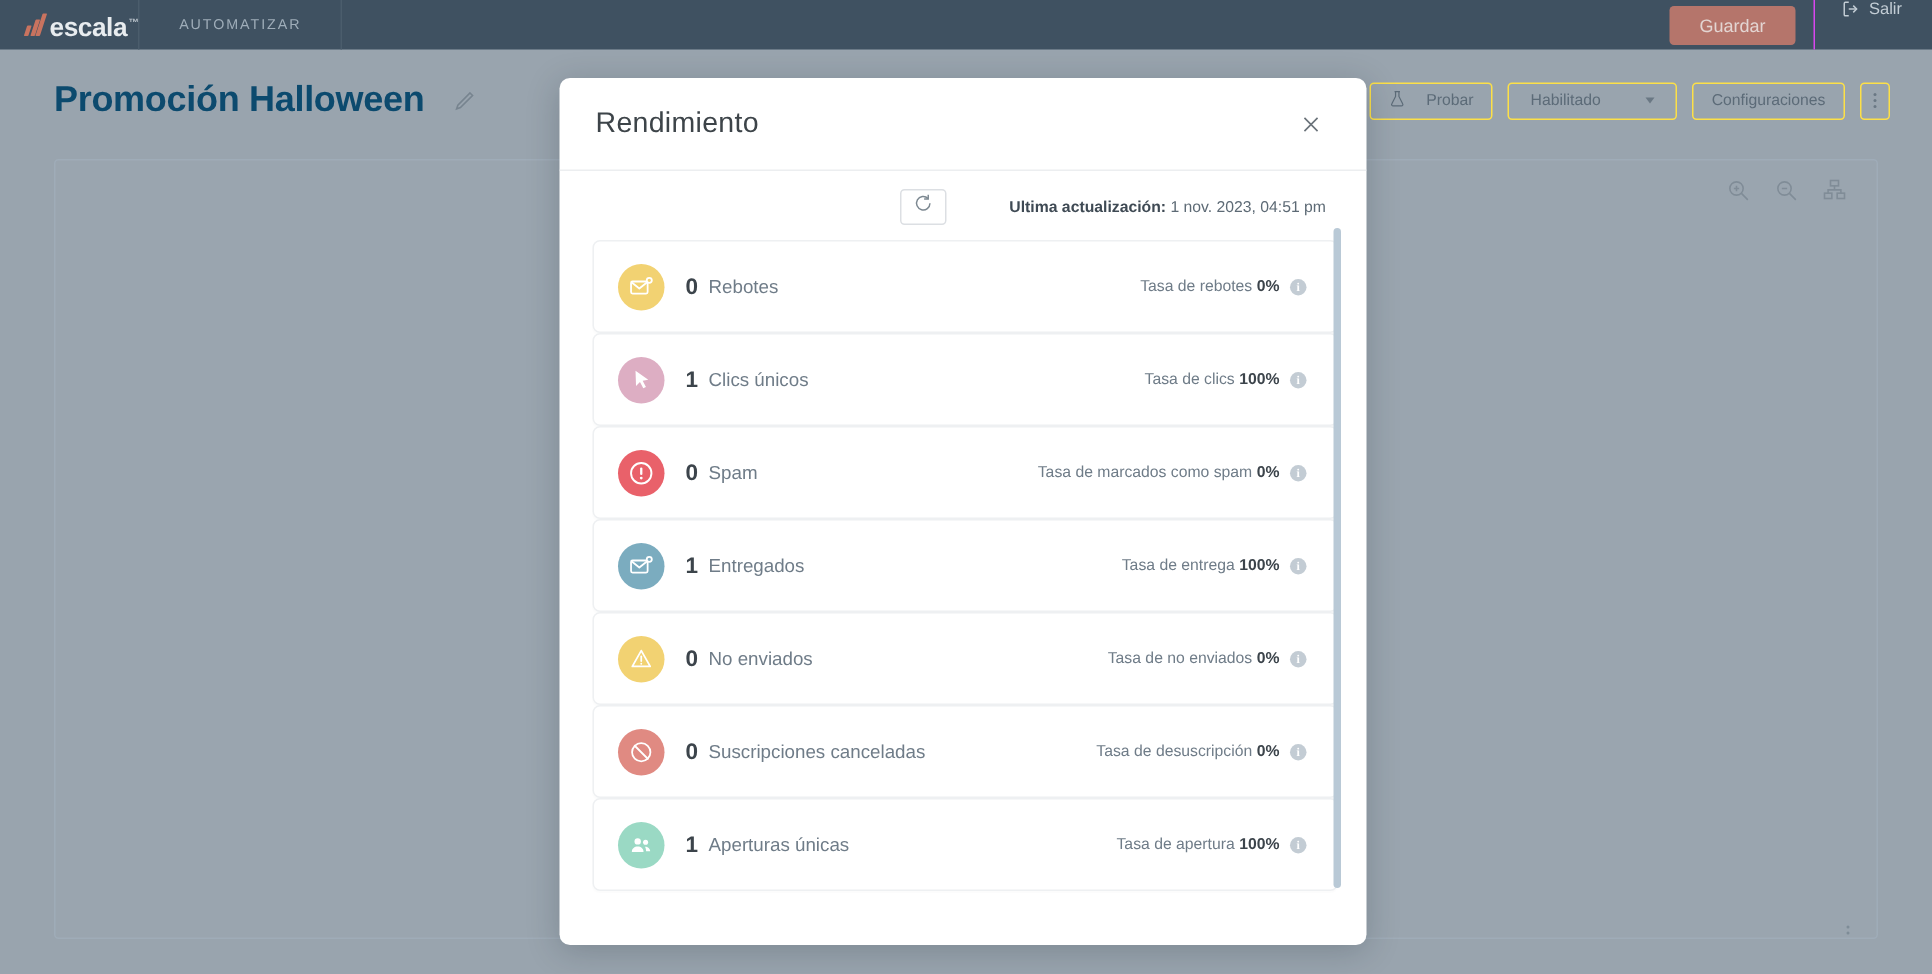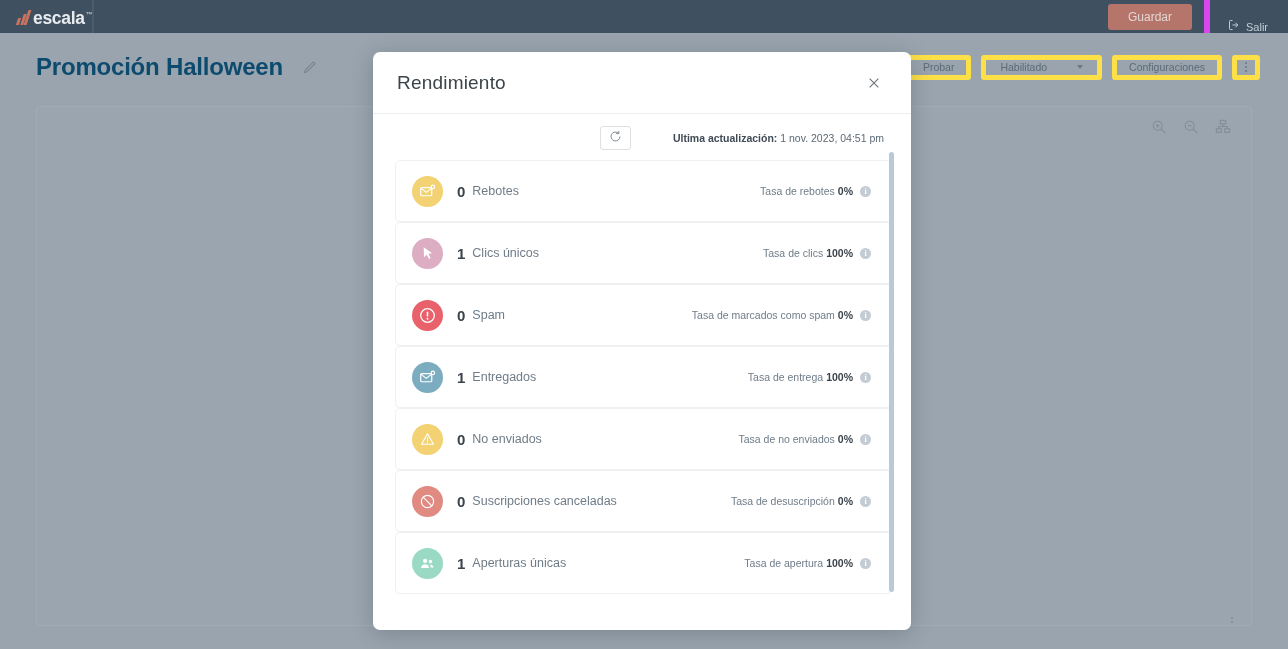--- a/index.html
+++ b/index.html
@@ -36,37 +36,37 @@
     padding: 0 26px; height: 33px; line-height: 33px;
     font-weight: 500;
   }
   .topnav-spacer { flex: 1; }
   .btn-guardar {
     background: #b5756b; color: #e3d5d2; border: none;
     font-size: 12px; padding: 6px 20px; border-radius: 3px;
     margin-right: 12px; font-family: inherit;
   }
   .btn-salir {
-    color: #c3cdd5; font-size: 11px; display: flex; align-items: flex-end;
+    color: #c3cdd5; font-size: 11px; display: flex; align-items: flex-start;
     gap: 6px; padding: 0 20px 0 18px; height: 33px;
-    border-left: 6px solid #d946ef;
+    border-left: 1px solid #d946ef;
   }
 
   
   .page-header {
     position: absolute; top: 33px; left: 0; width: 1288px; height: 68px;
     display: flex; align-items: center; padding: 0 28px 0 36px;
   }
   .page-title {
     color: #0c4a6e; font-size: 24px; font-weight: 700; letter-spacing: -.2px;
   }
   .edit-icon { margin-left: 18px; opacity: .55; display: flex; }
   .header-spacer { flex: 1; }
   .hdr-btn {
-    border: 5px solid #fde047; border-radius: 3px; background: transparent;
+    border: 1px solid #fde047; border-radius: 3px; background: transparent;
     color: #5c6b78; font-size: 10.5px; font-family: inherit;
     height: 25px; display: inline-flex; align-items: center; gap: 14px;
     padding: 0 12px; margin-left: 10px; white-space: nowrap;
   }
   .hdr-btn.wide { padding: 0 14px; min-width: 112px; justify-content: center; }
   .hdr-btn.kebab { padding: 0 8px; min-width: 0; }
   .caret { border-left: 3.5px solid transparent; border-right: 3.5px solid transparent;
            border-top: 4.5px solid #6a7884; margin-left: 16px; }
   .kebab-dots { display: flex; flex-direction: column; gap: 2px; }
   .kebab-dots span { width: 2px; height: 2px; border-radius: 50%; background: #6a7884; display: block; }
@@ -175,20 +175,21 @@
   <div class="topnav">
     <div class="logo-wrap">
       <div class="logo-slashes">
           <i></i>
           <i></i>
           <i></i>
         </div>
       <div class="logo-text"><span>escala</span><span class="logo-tm">™</span></div>
     </div>
     <div class="nav-sep"></div>
+    <div class="nav-item">AUTOMATIZAR</div>
     <div class="nav-sep"></div>
     <div class="topnav-spacer"></div>
     <button class="btn-guardar">Guardar</button>
     <div class="btn-salir">
       <span>
         <svg width="12" height="12" viewBox="0 0 16 16" fill="none" stroke="#c3cdd5" stroke-width="1.3">
           <path d="M6 2H3a1 1 0 0 0-1 1v10a1 1 0 0 0 1 1h3"></path>
           <path d="M10 11l3-3-3-3"></path>
             <path d="M13 8H6"></path>
         </svg>

